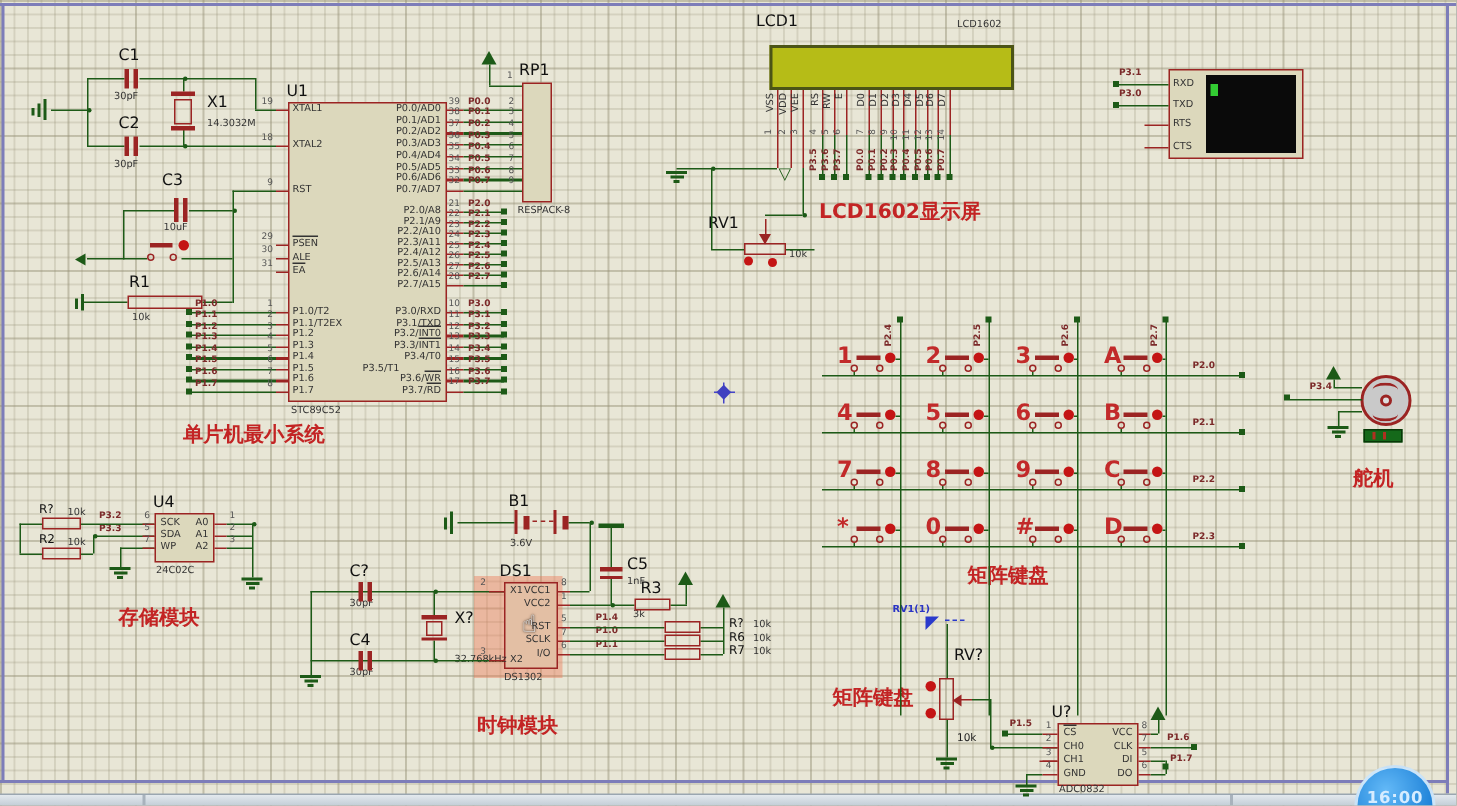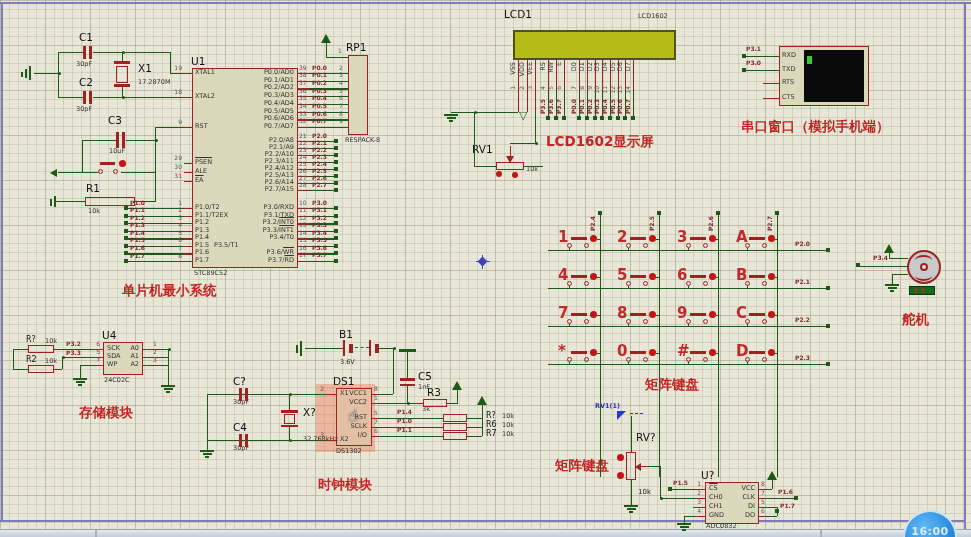--- a/index.html
+++ b/index.html
@@ -58,21 +58,21 @@
 
   <div class="chip" style="left:192px;top:68px;width:106px;height:200px"></div>
   <span class="t ref" style="left:191px;top:56px">U1</span>
   <span class="t val" style="left:194px;top:270px">STC89C52</span>
   <span class="t title" style="left:122px;top:283px">单片机最小系统</span>
   <span class="t ref" style="left:79px;top:32px">C1</span>
   <span class="t val" style="left:76px;top:61px">30pF</span>
   <span class="t ref" style="left:79px;top:77px">C2</span>
   <span class="t val" style="left:76px;top:106px">30pF</span>
   <span class="t ref" style="left:138px;top:63px">X1</span>
-  <span class="t val" style="left:138px;top:79px">17.2870M</span>
+  <span class="t val" style="left:138px;top:79px">14.3032M</span>
   <span class="t ref" style="left:108px;top:115px">C3</span>
   <span class="t val" style="left:109px;top:148px">10uF</span>
   <span class="t ref" style="left:86px;top:183px">R1</span>
   <span class="t val" style="left:88px;top:208px">10k</span>
 
   <div class="chip" style="left:348px;top:55px;width:20px;height:80px"></div>
   <span class="t ref" style="left:346px;top:42px">RP1</span>
   <span class="t val" style="left:345px;top:137px">RESPACK-8</span>
   <span class="t pnum" style="left:338px;top:48px">1</span>
 
@@ -86,21 +86,20 @@
 
   <div class="chip" style="left:779px;top:46px;width:90px;height:60px"></div>
   <div style="position:absolute;left:804px;top:50px;width:60px;height:52px;background:#0a0a0a"></div>
   <div style="position:absolute;left:807px;top:56px;width:5px;height:8px;background:#33cc33"></div>
   <span class="t pname" style="left:782px;top:52px">RXD</span>
   <span class="t pname" style="left:782px;top:66px">TXD</span>
   <span class="t pname" style="left:782px;top:79px">RTS</span>
   <span class="t pname" style="left:782px;top:94px">CTS</span>
   <span class="t net" style="left:746px;top:46px">P3.1</span>
   <span class="t net" style="left:746px;top:60px">P3.0</span>
-  <span class="t title" style="left:741px;top:119px">串口窗口（模拟手机端）</span>
 
   <span class="t title" style="left:645px;top:377px">矩阵键盘</span>
 
   <div style="position:absolute;left:907px;top:250px;width:34px;height:34px;border:2px solid #9b2423;border-radius:50%;background:#c9c9c9;box-sizing:border-box"></div>
   <div style="position:absolute;left:915px;top:255px;width:17px;height:8px;border-top:2.5px solid #9b2423;border-radius:50%"></div>
   <div style="position:absolute;left:915px;top:271px;width:17px;height:8px;border-bottom:2.5px solid #9b2423;border-radius:50%"></div>
   <div style="position:absolute;left:920px;top:263px;width:8px;height:8px;border:2px solid #9b2423;border-radius:50%;background:#ddd;box-sizing:border-box"></div>
   <div style="position:absolute;left:909px;top:286px;width:26px;height:9px;background:#15691a;border:1.2px solid #073807;box-sizing:border-box"></div>
   <div style="position:absolute;left:915px;top:288px;width:2px;height:5px;background:#b03020"></div>
   <div style="position:absolute;left:922px;top:288px;width:2px;height:5px;background:#b03020"></div>
@@ -542,21 +541,21 @@
     <div class="sq" style="position: absolute; left: 334px; top: 228.71px;"></div>
     <div style="position: absolute; left: 298px; top: 238.28px; width: 11px; height: 1.4px; background: rgb(155, 36, 35);"></div>
     <div class="t pnum" style="position: absolute; left: 299px; top: 229.78px;">14</div>
     <div class="t net" style="position: absolute; left: 312px; top: 229.78px;">P3.4</div>
     <div class="t pname" style="position: absolute; left: 214px; top: 234.28px; width: 80px; text-align: right;"><span>P3.4/T0</span></div>
     <div style="position: absolute; left: 309px; top: 238.28px; width: 27px; height: 1.4px; background: rgb(29, 90, 23);"></div>
     <div class="sq" style="position: absolute; left: 334px; top: 236.28px;"></div>
     <div style="position: absolute; left: 298px; top: 245.85px; width: 11px; height: 1.4px; background: rgb(155, 36, 35);"></div>
     <div class="t pnum" style="position: absolute; left: 299px; top: 237.35px;">15</div>
     <div class="t net" style="position: absolute; left: 312px; top: 237.35px;">P3.5</div>
-    <div class="t pname" style="position: absolute; left: 214px; top: 241.85px; width: 80px; text-align: left;"><span>P3.5/T1</span></div>
+    <div class="t pname" style="position: absolute; left: 214px; top: 241.85px; width: 80px; text-align: center;"><span>P3.5/T1</span></div>
     <div style="position: absolute; left: 309px; top: 245.85px; width: 27px; height: 1.4px; background: rgb(29, 90, 23);"></div>
     <div class="sq" style="position: absolute; left: 334px; top: 243.85px;"></div>
     <div style="position: absolute; left: 298px; top: 253.42px; width: 11px; height: 1.4px; background: rgb(155, 36, 35);"></div>
     <div class="t pnum" style="position: absolute; left: 299px; top: 244.92px;">16</div>
     <div class="t net" style="position: absolute; left: 312px; top: 244.92px;">P3.6</div>
     <div class="t pname" style="position: absolute; left: 214px; top: 249.42px; width: 80px; text-align: right;"><span>P3.6/</span><span class="bar">WR</span></div>
     <div style="position: absolute; left: 309px; top: 253.42px; width: 27px; height: 1.4px; background: rgb(29, 90, 23);"></div>
     <div class="sq" style="position: absolute; left: 334px; top: 251.42px;"></div>
     <div style="position: absolute; left: 298px; top: 260.99px; width: 11px; height: 1.4px; background: rgb(155, 36, 35);"></div>
     <div class="t pnum" style="position: absolute; left: 299px; top: 252.49px;">17</div>

